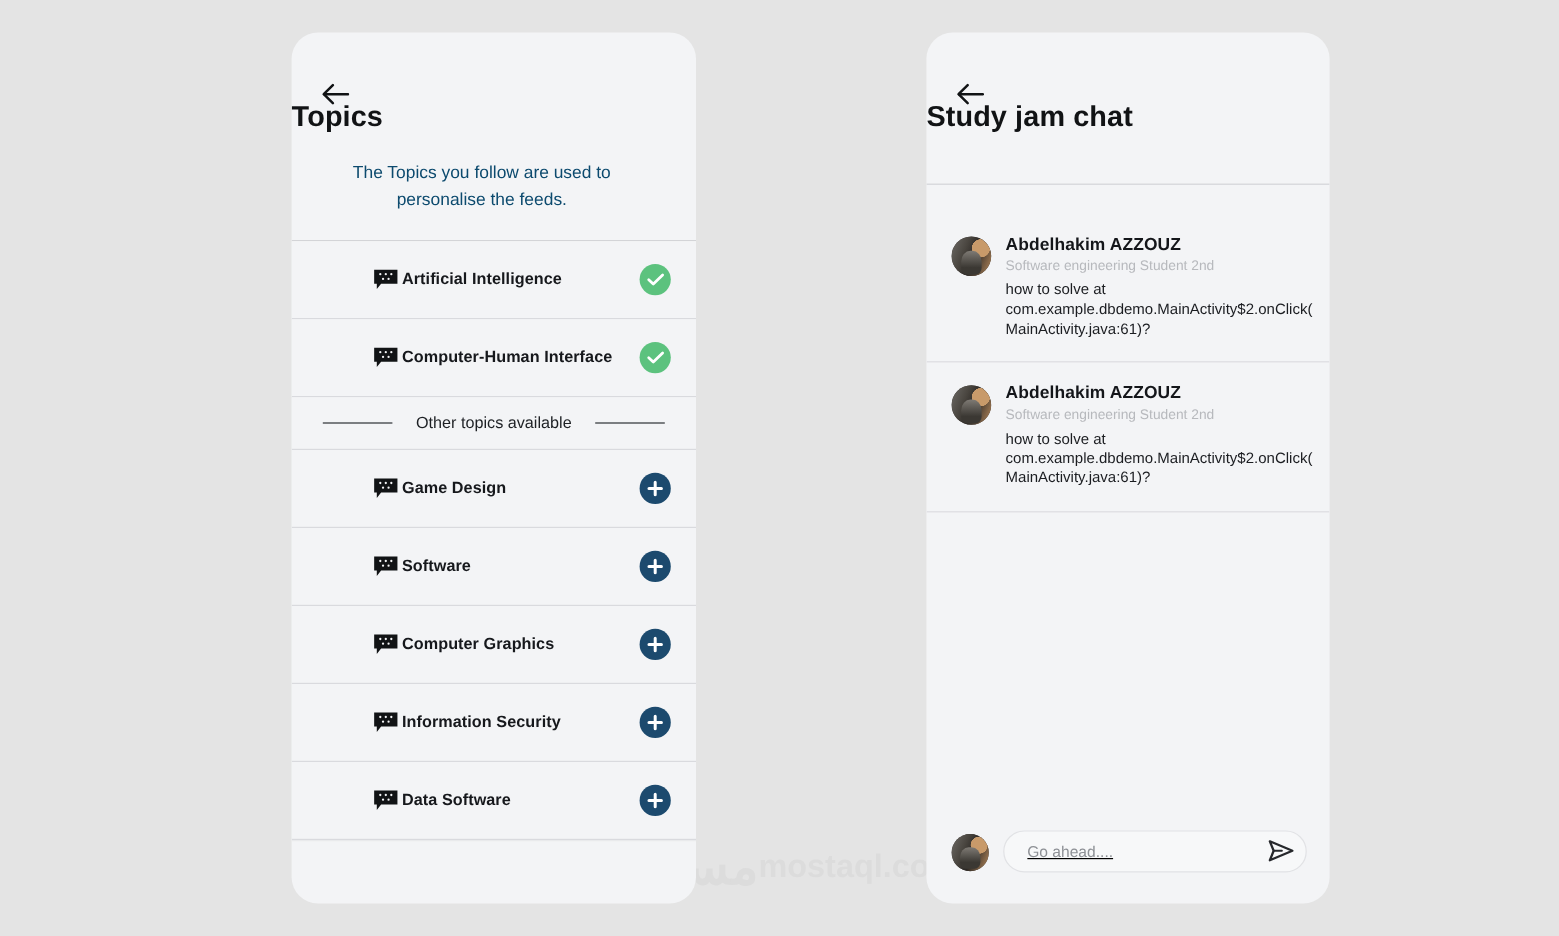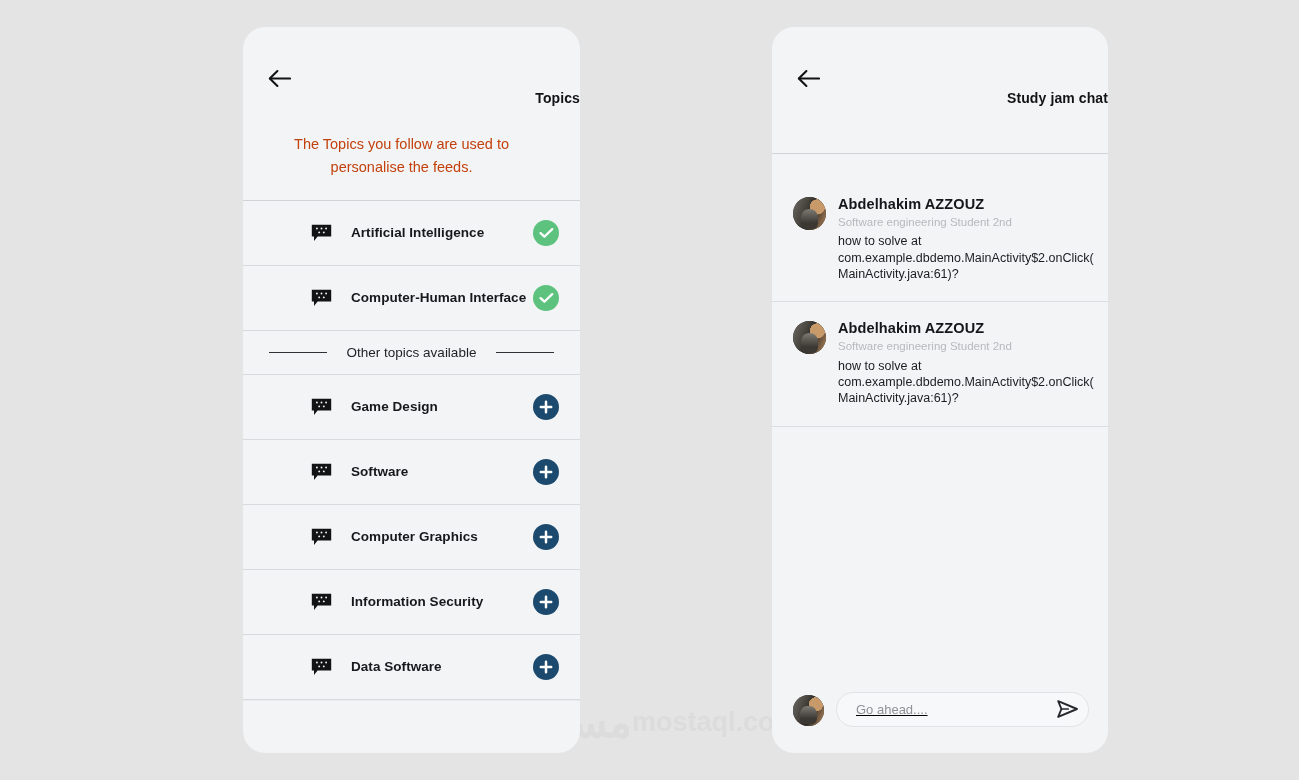--- a/index.html
+++ b/index.html
@@ -87,35 +87,35 @@
     display: flex;
     align-items: center;
     justify-content: center;
     cursor: pointer;
     background: none;
     border: none;
     padding: 0;
   }
   .appbar-title {
     width: 100%;
-    text-align: right;
-    font-size: 14px;
+    text-align: left;
+    font-size: 24px;
     font-weight: bold;
     color: #111315;
     letter-spacing: 0.1px;
     margin-top: 40px;
   }
 
   
   #topics-subtitle {
     padding: 4px 44px 0 24px;
     text-align: center;
     font-size: 14.5px;
     line-height: 1.62;
-    color: #c2410c;
+    color: #0c4a6e;
   }
   #topics-divider-top {
     margin-top: 20px;
     height: 1px;
     background: #d3d4d7;
   }
 
   
   #topics-list {
     display: flex;
@@ -140,21 +140,21 @@
   }
   .topic-icon {
     width: 22px;
     margin-left: 67px;
     display: flex;
     align-items: center;
     justify-content: center;
     flex-shrink: 0;
   }
   .topic-label {
-    margin-left: 19px;
+    margin-left: 3px;
     font-size: 13.5px;
     font-weight: bold;
     color: #16181c;
     letter-spacing: 0.05px;
   }
   .topic-action {
     position: absolute;
     right: 21px;
     top: 50%;
     transform: translateY(-50%);

